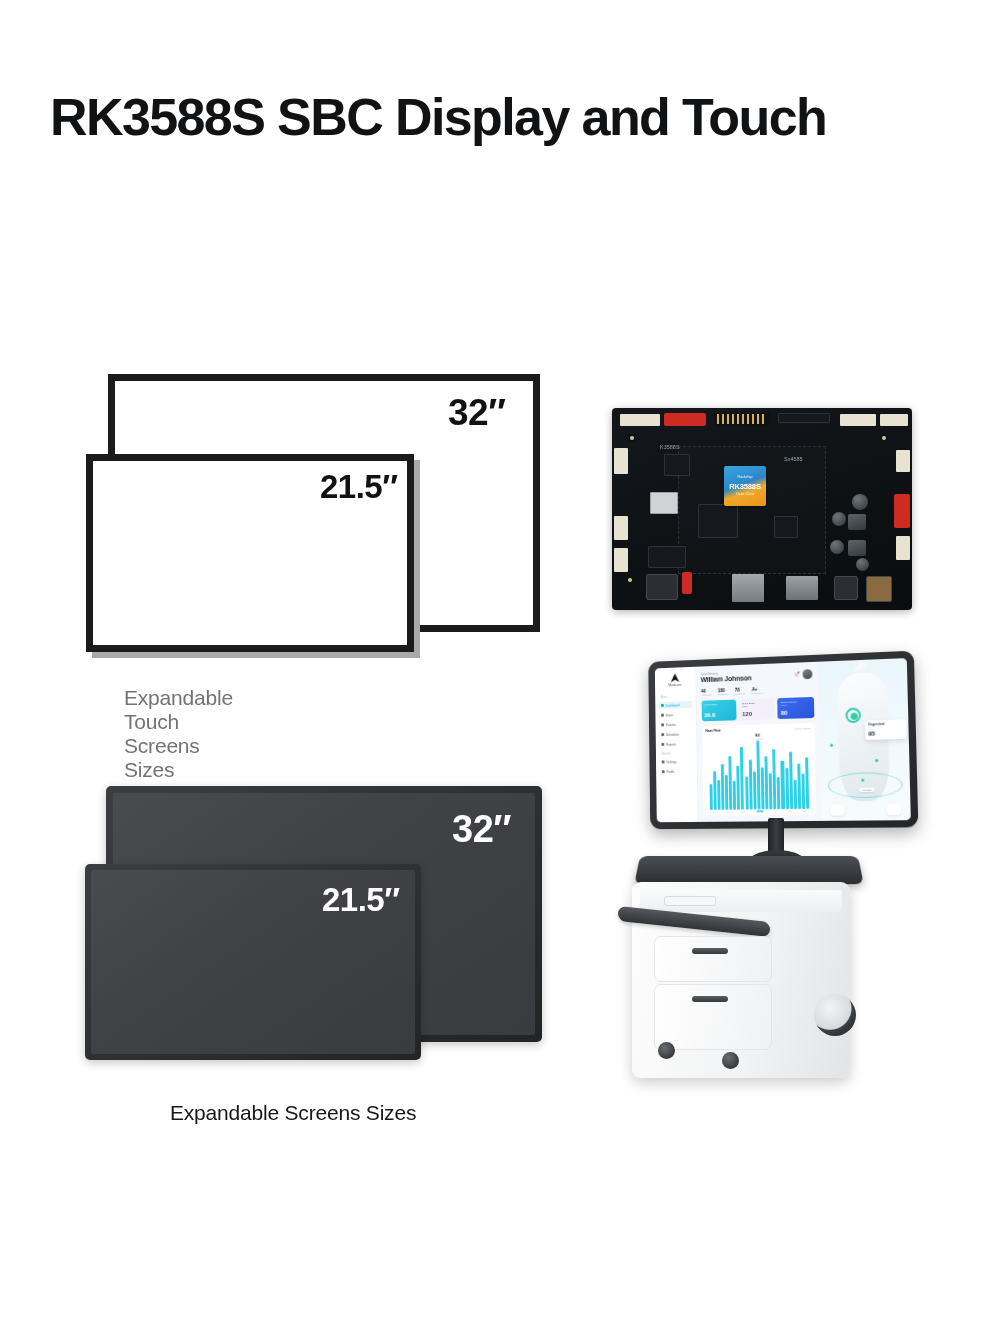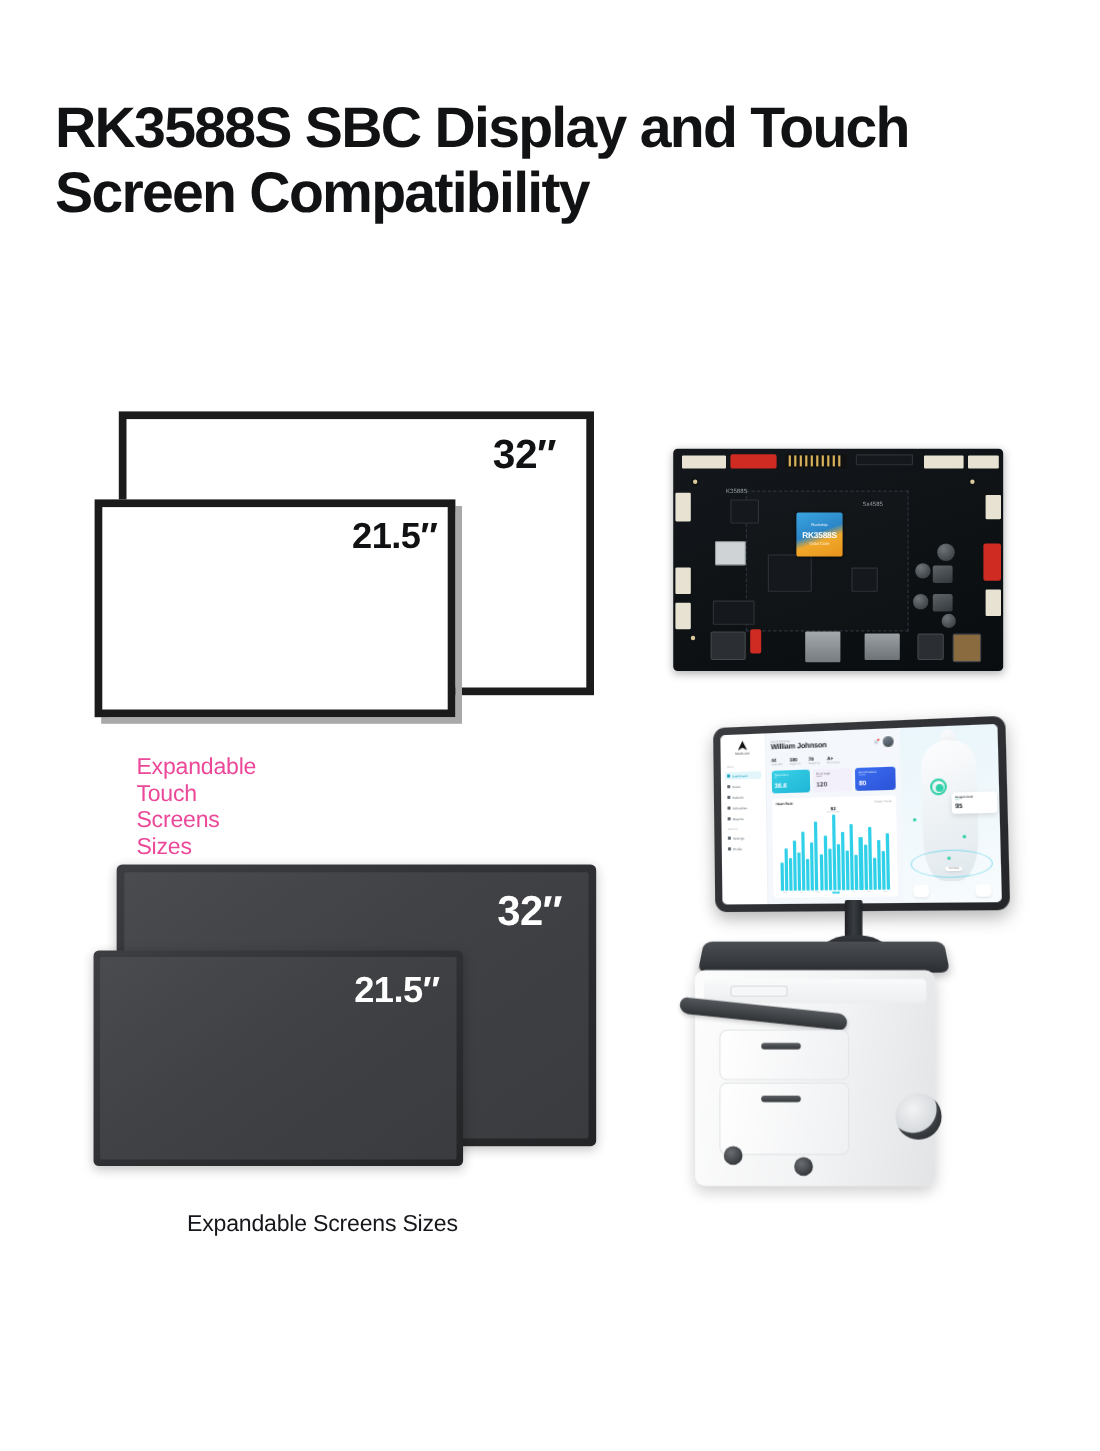--- a/index.html
+++ b/index.html
@@ -40,21 +40,21 @@
   .lbl-32-touch {
     position: absolute; left: 448px; top: 392px;
     font-size: 37px; font-weight: 700; color: #111214; letter-spacing: -0.5px;
   }
   .lbl-215-touch {
     position: absolute; left: 320px; top: 468px;
     font-size: 33px; font-weight: 700; color: #111214; letter-spacing: -0.5px;
   }
   .cap-touch {
     position: absolute; left: 124px; top: 686px;
-    font-size: 21px; color: #ec4899; letter-spacing: -0.2px;
+    font-size: 21px; color: #737373; letter-spacing: -0.2px;
   }
 
   
   .panel {
     position: absolute; border-radius: 5px;
     box-shadow: 0 3px 10px rgba(0,0,0,0.22);
   }
   .panel-32 {
     left: 106px; top: 786px; width: 436px; height: 256px;
     background: linear-gradient(150deg,#3c3d40 0%, #2d2e31 55%, #232426 100%);
@@ -257,21 +257,20 @@
   .caster { position: absolute; width: 17px; height: 17px; border-radius: 50%;
     background: radial-gradient(circle at 38% 34%, #6a6e72, #222528); }
 </style>
 </head>
 <body>
 
 <div class="page">
 
   <h1 class="title">
     <span class="ln">RK3588S SBC Display and Touch</span>
-    <span class="ln">Screen Compatibility</span>
   </h1>
 
   <div class="touch-group">
     <div class="outline-32"></div>
     <div class="outline-215-shadow"></div>
     <div class="outline-215"></div>
     <div class="lbl-32-touch">32″</div>
     <div class="lbl-215-touch">21.5″</div>
     <div class="cap-touch">Expandable Touch Screens Sizes</div>
   </div>

